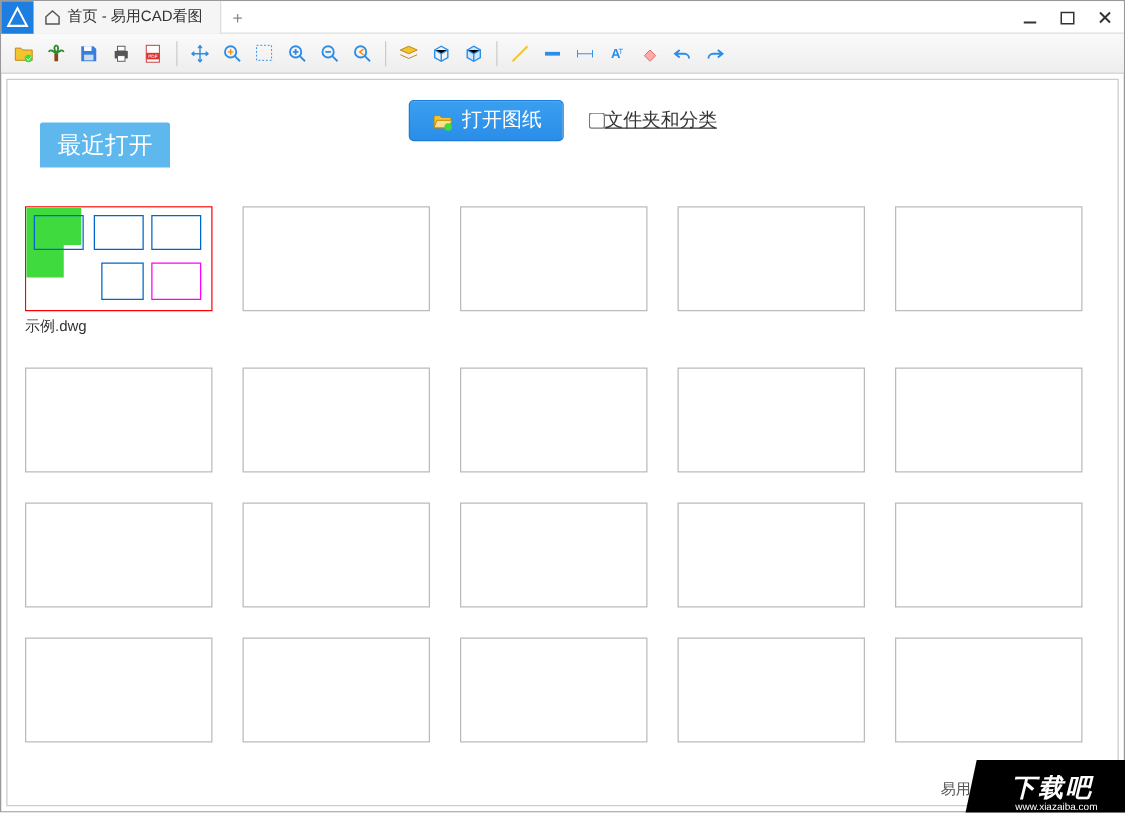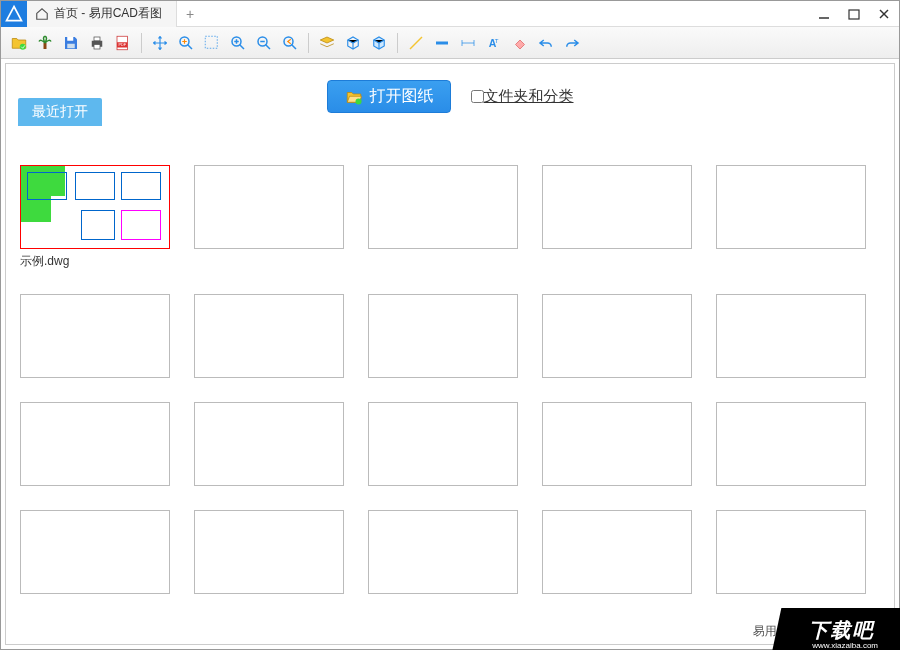--- a/index.html
+++ b/index.html
@@ -22,21 +22,21 @@
 .tool-sep { width: 1px; height: 20px; background: #ccc; margin: 0 4px; }
 
 .content { flex: 1; background: #fff; margin: 4px; border: 1px solid #ccc; padding: 10px 14px; position: relative; display: flex; flex-direction: column; }
 
 .top-actions { display: flex; align-items: center; justify-content: center; gap: 20px; margin-top: 6px; margin-bottom: 8px; }
 .open-btn { background: linear-gradient(#3a9ff0,#2a8de8); border: 1px solid #1d7cd8; border-radius: 4px; color: #fff; padding: 5px 16px; display: flex; align-items: center; gap: 6px; cursor: pointer; font-size: 16px; font-weight: 500; }
 .folder-class { display: flex; align-items: center; gap: 0; cursor: pointer; }
 .folder-class input { width: 13px; height: 13px; }
 .folder-class span { text-decoration: underline; font-size: 15px; color: #333; }
 
-.recent-tab { position: absolute; left: 12px; top: 34px; background: #5eb8ee; color: #fff; padding: 5px 14px; font-size: 14px; border-radius: 2px 2px 0 0; }
+.recent-tab { position: absolute; left: 26px; top: 34px; background: #5eb8ee; color: #fff; padding: 5px 14px; font-size: 19px; border-radius: 2px 2px 0 0; }
 
 .grid-area { margin-top: 44px; display: grid; grid-template-columns: repeat(5, 150px); grid-template-rows: repeat(4, auto); gap: 24px 24px; }
 .thumb-cell { display: flex; flex-direction: column; gap: 4px; }
 .thumb { width: 150px; height: 84px; border: 1px solid #bbb; background: #fff; display: flex; align-items: center; justify-content: center; cursor: pointer; position: relative; overflow: hidden; }
 .thumb.has-preview { border: 1px solid #f00; }
 .thumb-label { font-size: 12px; color: #333; }
 
 .footer { position: absolute; bottom: 4px; right: 16px; font-size: 12px; color: #555; }
 .footer a { color: #1e7de0; text-decoration: underline; }
 

